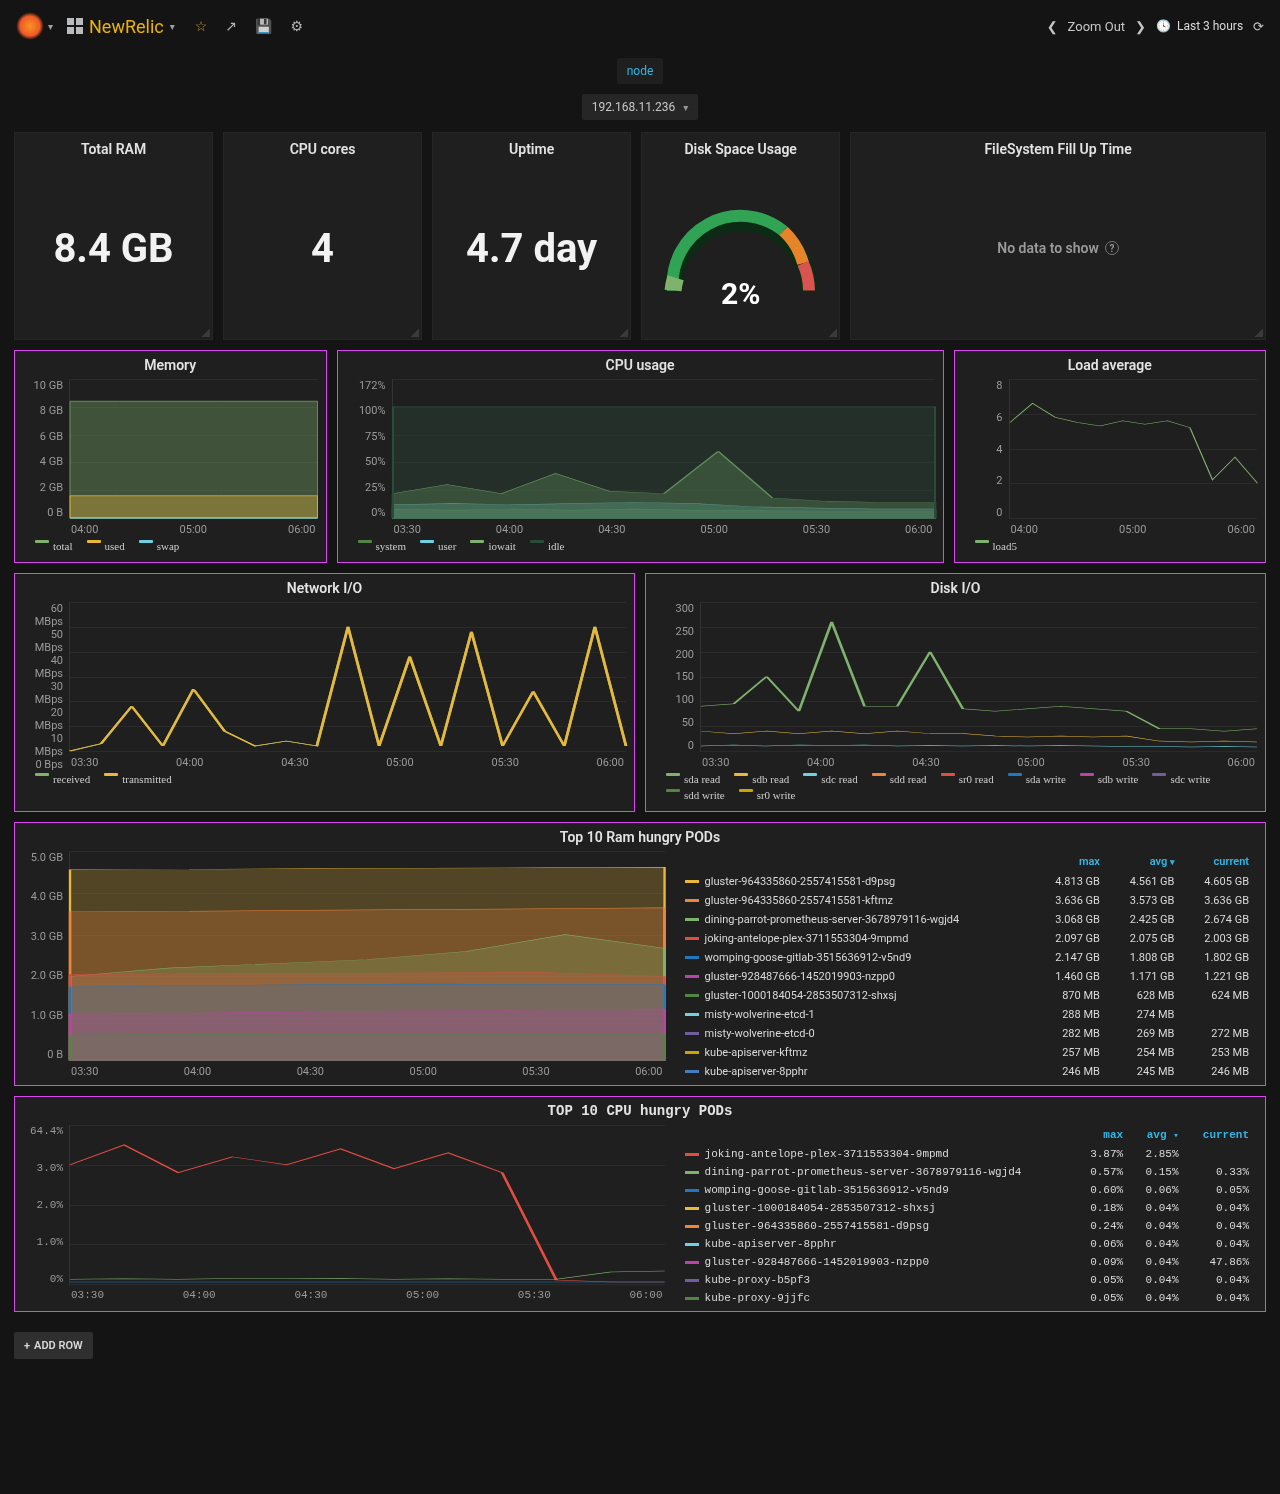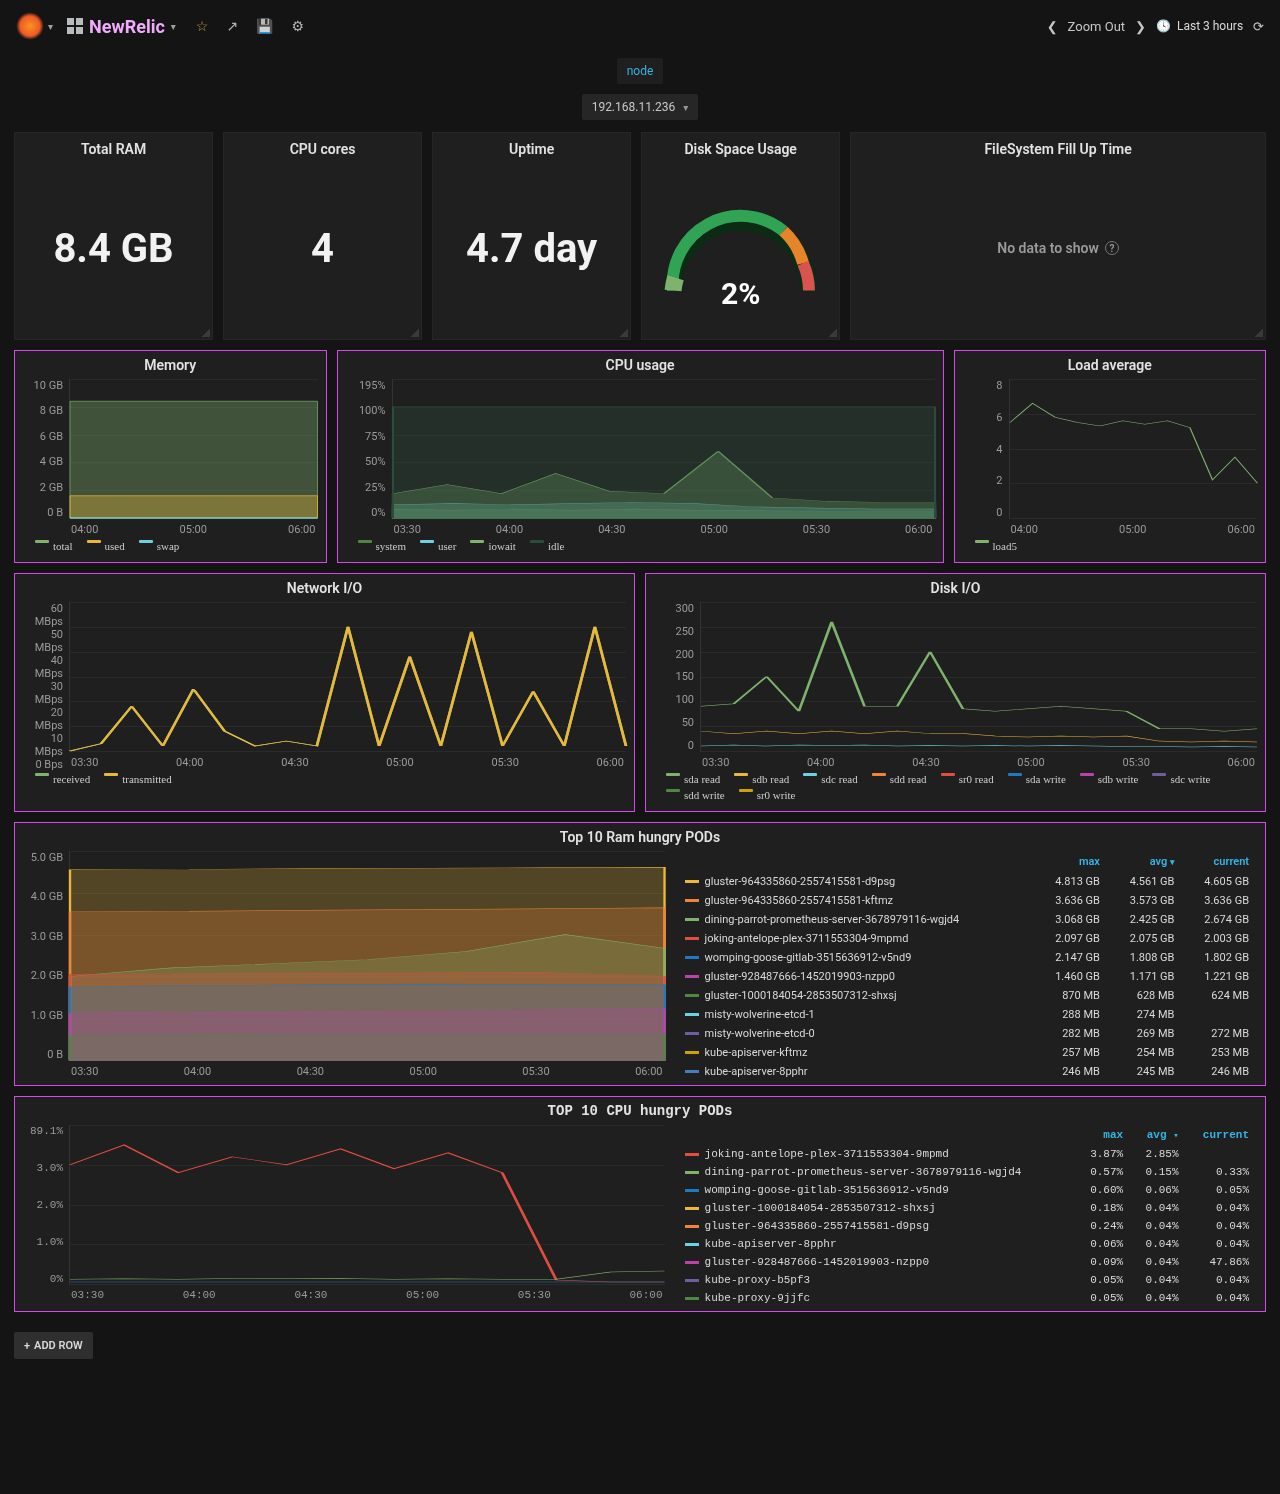--- a/index.html
+++ b/index.html
@@ -21,21 +21,21 @@
     background: radial-gradient(circle at 50% 50%, #f7941e 0%, #f05a28 50%, #111 70%);
     display:flex;align-items:center;justify-content:center;
   }
   .dash-title-wrap { display: flex; align-items: center; gap: 6px; cursor: pointer; }
   .dash-icon { width:16px;height:16px;display:inline-block;opacity:.85;
     background:
       linear-gradient(#d8d9da,#d8d9da) 0 0/7px 7px no-repeat,
       linear-gradient(#d8d9da,#d8d9da) 9px 0/7px 7px no-repeat,
       linear-gradient(#d8d9da,#d8d9da) 0 9px/7px 7px no-repeat,
       linear-gradient(#d8d9da,#d8d9da) 9px 9px/7px 7px no-repeat;}
-  .dash-title { font-size: 18px; font-weight: 700; color:#f0abfc;}
+  .dash-title { font-size: 18px; font-weight: 400; color:#eab308;}
   .caret { font-size: 10px; opacity: .7; }
   .toolbar-icons { display:flex; gap:18px; align-items:center; margin-left:6px;}
   .toolbar-icons span{ cursor:pointer; opacity:.8; font-size:14px;}
   .topbar-spacer { flex:1; }
   .time-nav { display:flex; align-items:center; gap:10px;}
   .time-nav .tbtn { cursor:pointer; opacity:.9; font-size:13px;}
   .time-label{ display:flex;align-items:center;gap:6px;cursor:pointer;}
 
   
   .varbar { display:flex; gap:10px; padding: 6px 7px 12px; align-items:center;flex-direction:column;}
@@ -209,21 +209,21 @@
         <span class="item"><span class="sw" style="background:#7eb26d"></span>total</span>
         <span class="item"><span class="sw" style="background:#eab839"></span>used</span>
         <span class="item"><span class="sw" style="background:#6ed0e0"></span>swap</span>
       </div>
       <div class="resize"></div>
     </div>
   <div class="chart-panel" style="flex:2;" id="panel-cpu">
       <div class="chart-title">CPU usage</div>
       <div class="plot" style="height:140px">
         <div class="ylabels">
-          <span>195%</span>
+          <span>172%</span>
           <span>100%</span>
           <span>75%</span>
           <span>50%</span>
           <span>25%</span>
           <span>0%</span>
         </div>
         <div class="plot-area" style="height:140px">
           <div class="grid-h" style="top:0%"></div>
           <div class="grid-h" style="top:20%"></div>
           <div class="grid-h" style="top:40%"></div>
@@ -506,21 +506,21 @@
 </div>
 
 
 <div class="row">
   <div class="chart-panel" style="flex:1;font-family:Liberation Mono, monospace;" id="panel-cpupods">
       <div class="chart-title">TOP 10 CPU hungry PODs</div>
       <div style="display:flex;gap:12px;">
         <div style="flex:1.05;">
           <div class="plot" style="height:160px">
             <div class="ylabels">
-              <span>89.1%</span>
+              <span>64.4%</span>
               <span>3.0%</span>
               <span>2.0%</span>
               <span>1.0%</span>
               <span>0%</span>
             </div>
             <div class="plot-area" style="height:160px">
               <div class="grid-h" style="top:0%"></div>
               <div class="grid-h" style="top:25%"></div>
               <div class="grid-h" style="top:50%"></div>
               <div class="grid-h" style="top:75%"></div>

